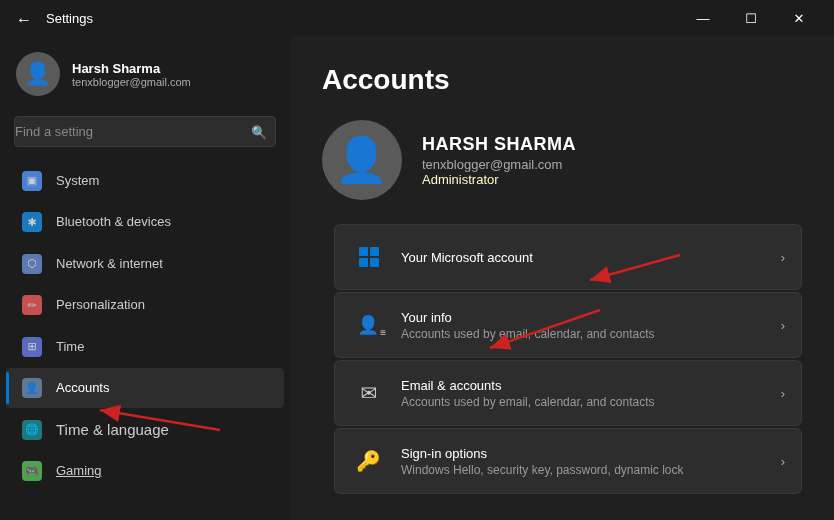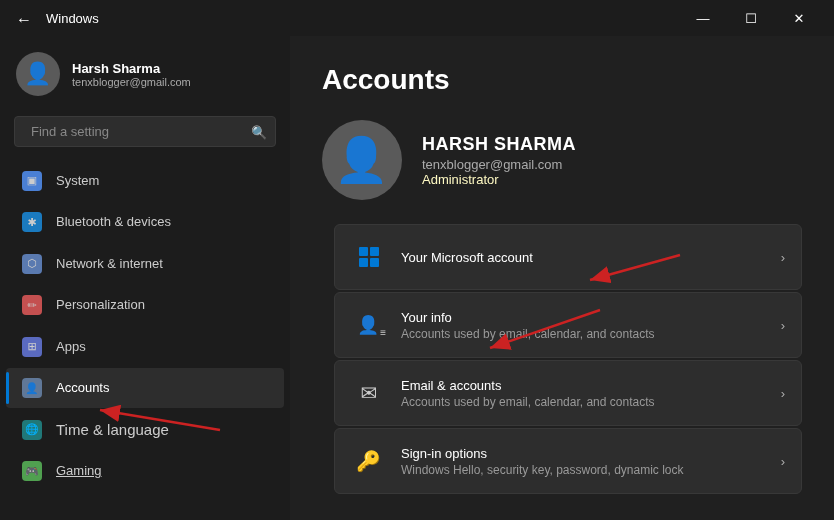--- a/index.html
+++ b/index.html
@@ -108,21 +108,21 @@
 
     .search-box {
       margin: 4px 14px 12px 14px;
       position: relative;
     }
     .search-box input {
       width: 100%;
       background: #2d2d2d;
       border: 1px solid #3a3a3a;
       border-radius: 4px;
-      padding: 7px 32px 7px 16px;
+      padding: 7px 32px 7px 0;
       color: #ffffff;
       font-size: 13px;
       outline: none;
     }
     .search-box input::placeholder { color: #888; }
     .search-icon-wrap {
       position: absolute;
       right: 8px;
       top: 50%;
       transform: translateY(-50%);
@@ -264,21 +264,21 @@
     ::-webkit-scrollbar-thumb { background: #444; border-radius: 3px; }
   </style>
 </head>
 <body>
 
 <div class="titlebar">
   <div class="titlebar-left">
     <button class="back-btn">
       <span>←</span>
     </button>
-    <span class="titlebar-title">Windows</span>
+    <span class="titlebar-title">Settings</span>
   </div>
   <div class="titlebar-controls">
     <button class="titlebar-btn">—</button>
     <button class="titlebar-btn">☐</button>
     <button class="titlebar-btn close">✕</button>
   </div>
 </div>
 
 <div class="app-body">
 
@@ -311,21 +311,21 @@
         <div class="nav-item">
           <span class="nav-icon"><span style="display:inline-flex;align-items:center;justify-content:center;width:20px;height:20px;background:#5a7ab0;border-radius:4px;font-size:11px;">⬡</span></span>
           <span style="font-size: 13px;">Network &amp; internet</span>
         </div>
         <div class="nav-item">
           <span class="nav-icon"><span style="display:inline-flex;align-items:center;justify-content:center;width:20px;height:20px;background:#c45050;border-radius:4px;font-size:11px;">✏</span></span>
           <span style="font-size: 13px;">Personalization</span>
         </div>
         <div class="nav-item">
           <span class="nav-icon"><span style="display:inline-flex;align-items:center;justify-content:center;width:20px;height:20px;background:#5a6abf;border-radius:4px;font-size:11px;">⊞</span></span>
-          <span style="font-size: 13px;">Apps</span>
+          <span style="font-size: 13px;">Time</span>
         </div>
         <div class="nav-item active">
           <span class="nav-icon"><span style="display:inline-flex;align-items:center;justify-content:center;width:20px;height:20px;background:#607898;border-radius:4px;font-size:11px;">👤</span></span>
           <span style="font-size: 13px;">Accounts</span>
         </div>
         <div class="nav-item">
           <span class="nav-icon"><span style="display:inline-flex;align-items:center;justify-content:center;width:20px;height:20px;background:#207878;border-radius:4px;font-size:11px;">🌐</span></span>
           <span style="font-size: 15px;">Time &amp; language</span>
         </div>
         <div class="nav-item">

